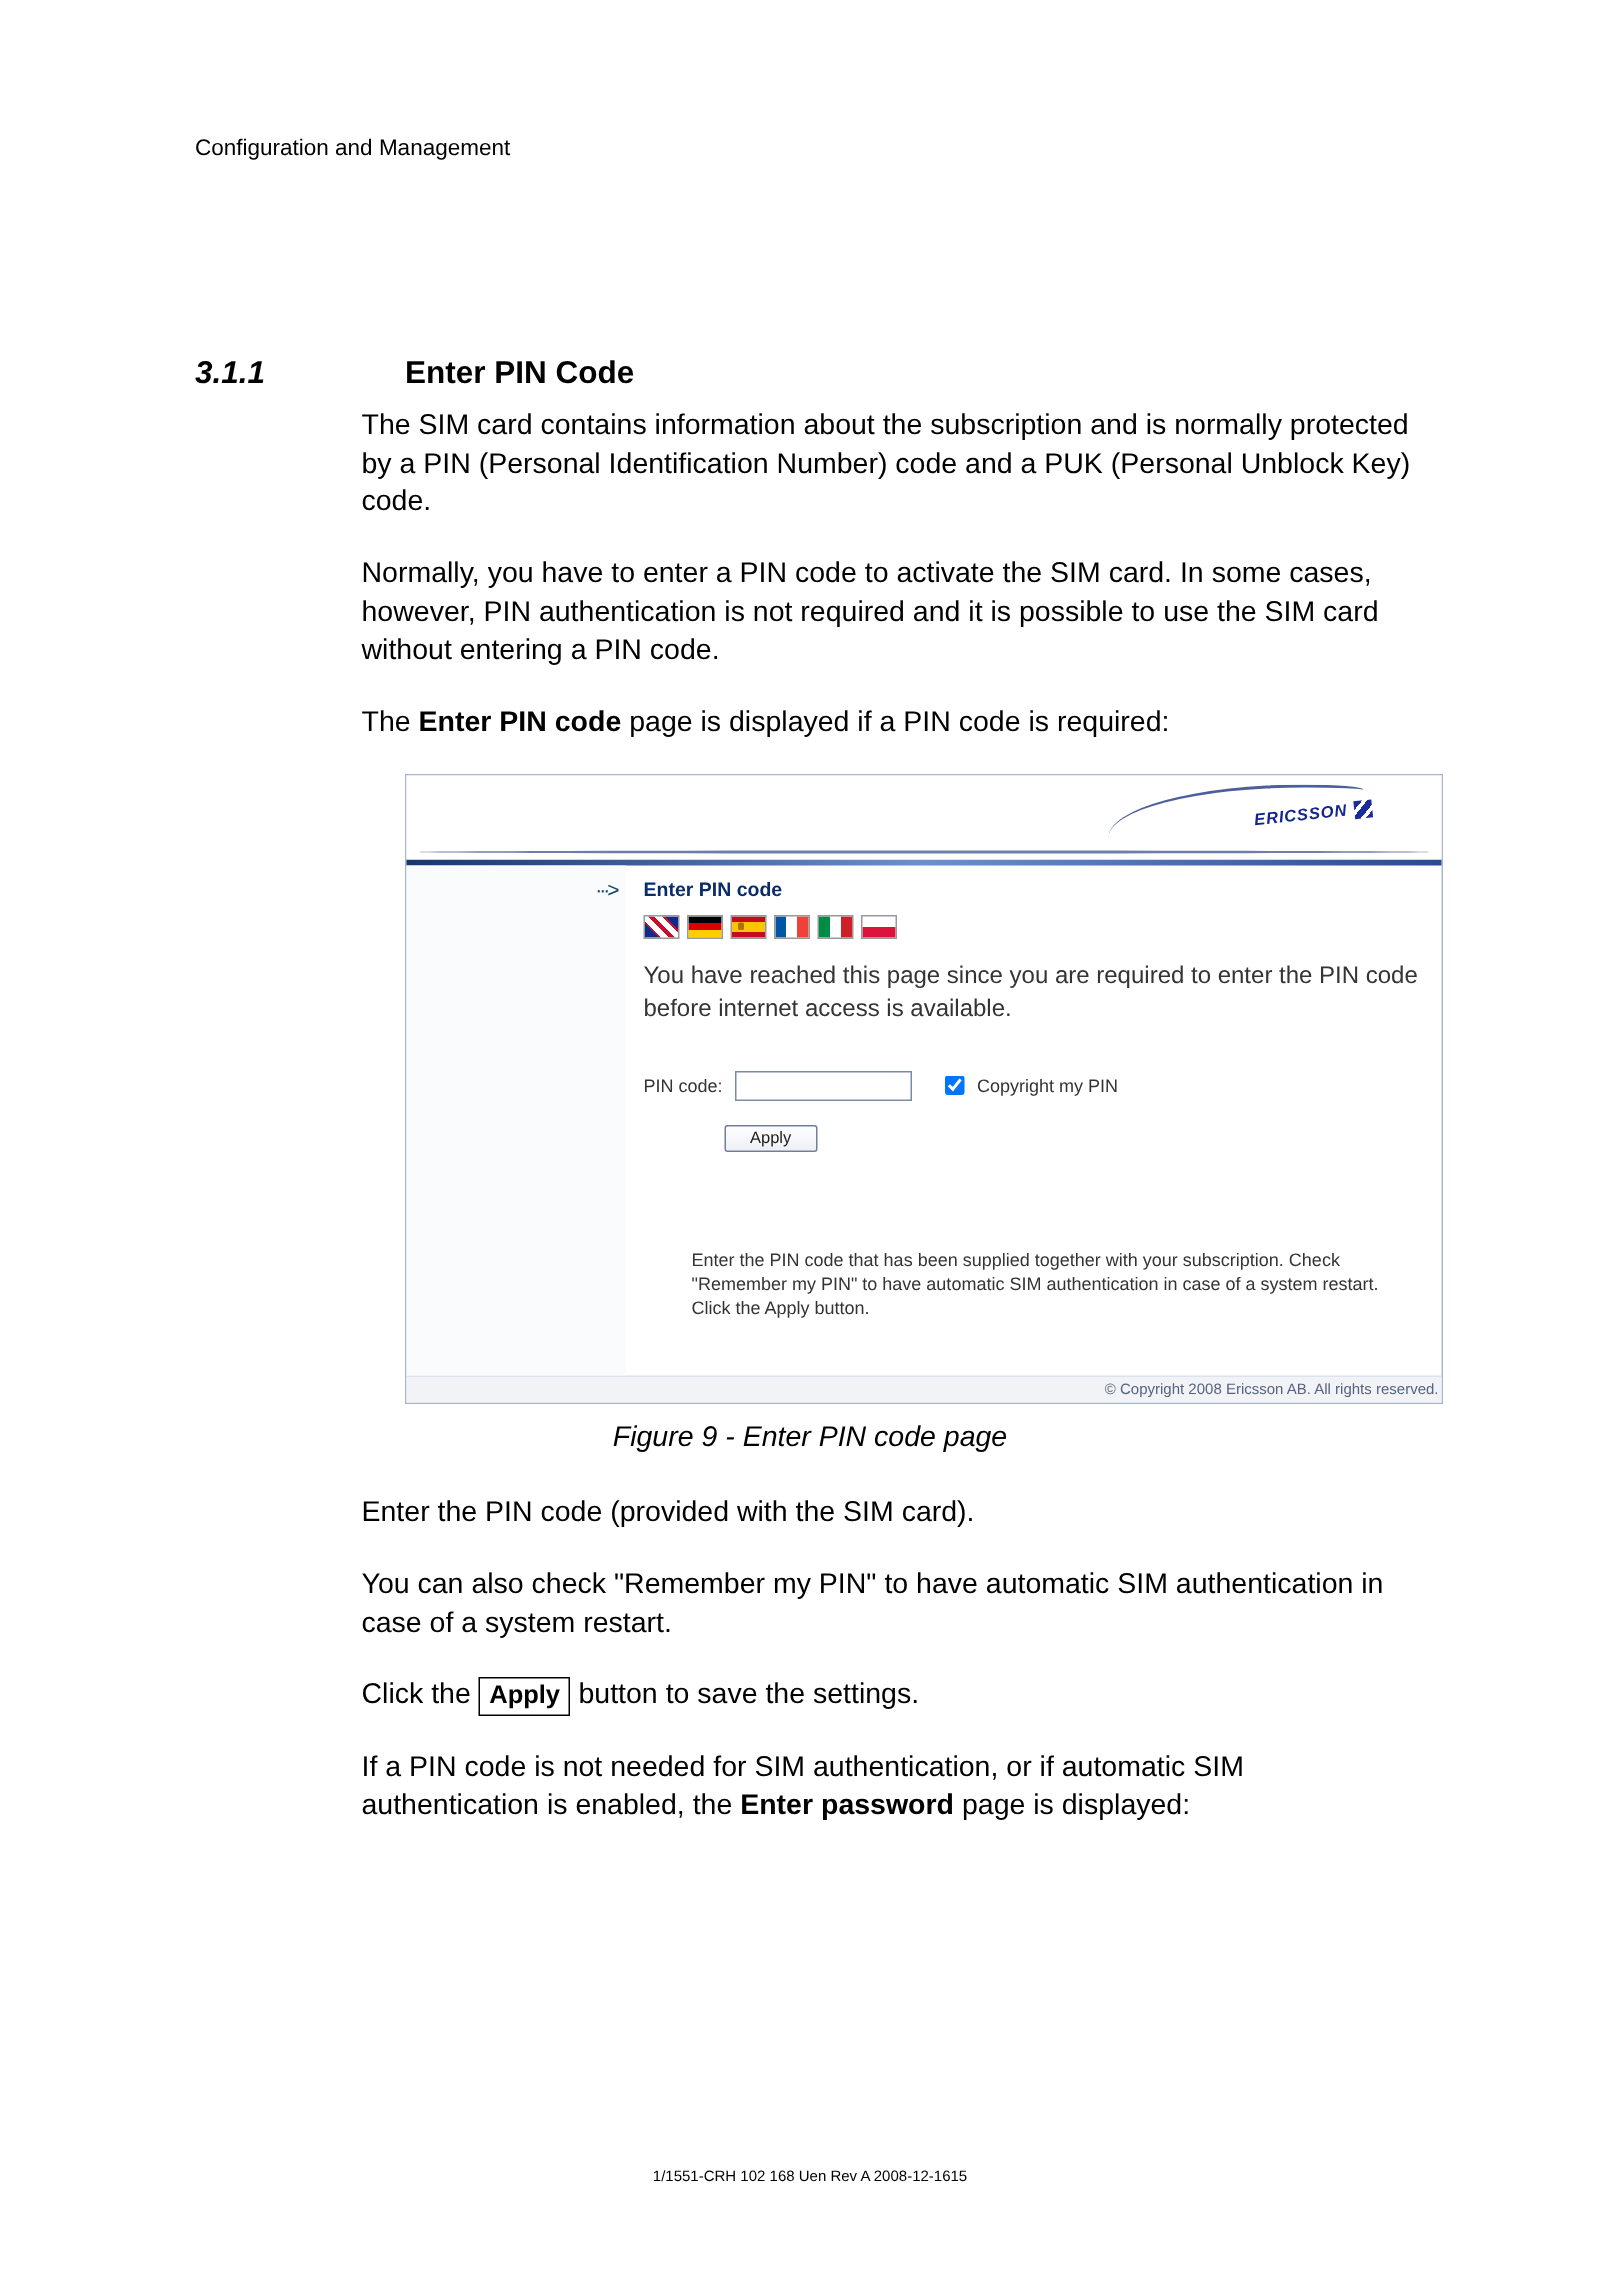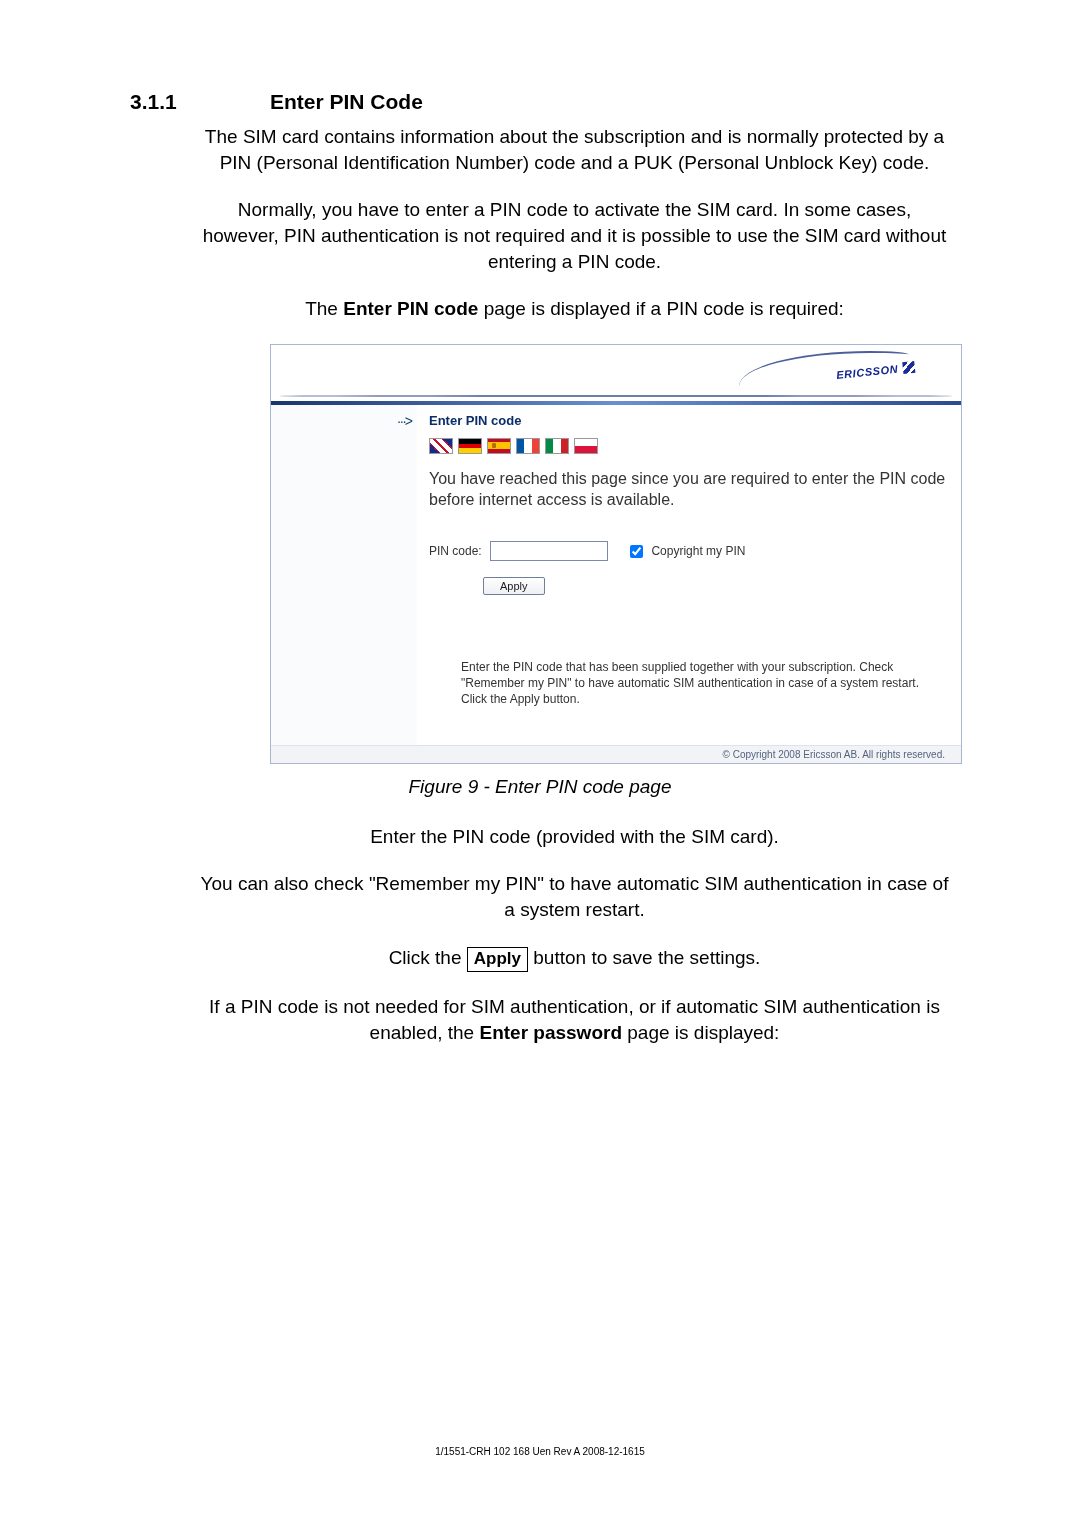--- a/index.html
+++ b/index.html
@@ -24,30 +24,30 @@
   }
   .section-row {
     display: flex;
     align-items: baseline;
     margin-bottom: 10px;
   }
   .section-number {
     width: 140px;
     font-weight: bold;
     font-size: 21px;
+    font-style: italic;
   }
   .section-title {
     font-weight: bold;
     font-size: 21px;
   }
   .body-col {
-    margin-left: 69px;
+    margin-left: 111px;
     font-size: 19px;
     line-height: 1.35;
-    text-align: center;
   }
   .body-col p { margin: 0 0 22px 0; }
   .inline-bold { font-weight: bold; }
   .figure-caption {
     text-align: center;
     font-style: italic;
     font-size: 19px;
     margin: 12px 0 26px 0;
   }
   .apply-inline {
@@ -182,41 +182,42 @@
     border-radius: 2px;
   }
   .help-block {
     margin-top: 64px;
     font-size: 12px;
     line-height: 1.35;
     margin-left: 32px;
   }
   .shot-footer {
     background: #f1f3f6;
-    padding: 3px 16px;
+    padding: 3px 2px;
     text-align: right;
     font-size: 10px;
     color: #55637e;
     border-top: 1px solid #dde3ee;
   }
   .page-footer {
     position: absolute;
     left: 130px;
     right: 130px;
     bottom: 70px;
     display: flex;
     justify-content: center;
     font-size: 10px;
   }
 </style>
 </head>
 <body>
 
 <div class="page">
 
+  <div class="page-header">Configuration and Management</div>
 
   <div class="section-row">
     <div class="section-number">3.1.1</div>
     <div class="section-title">Enter PIN Code</div>
   </div>
 
   <div class="body-col">
     <p>The SIM card contains information about the subscription and is normally protected by a PIN (Personal Identification Number) code and a PUK (Personal Unblock Key) code.</p>
     <p>Normally, you have to enter a PIN code to activate the SIM card. In some cases, however, PIN authentication is not required and it is possible to use the SIM card without entering a PIN code.</p>
     <p>

